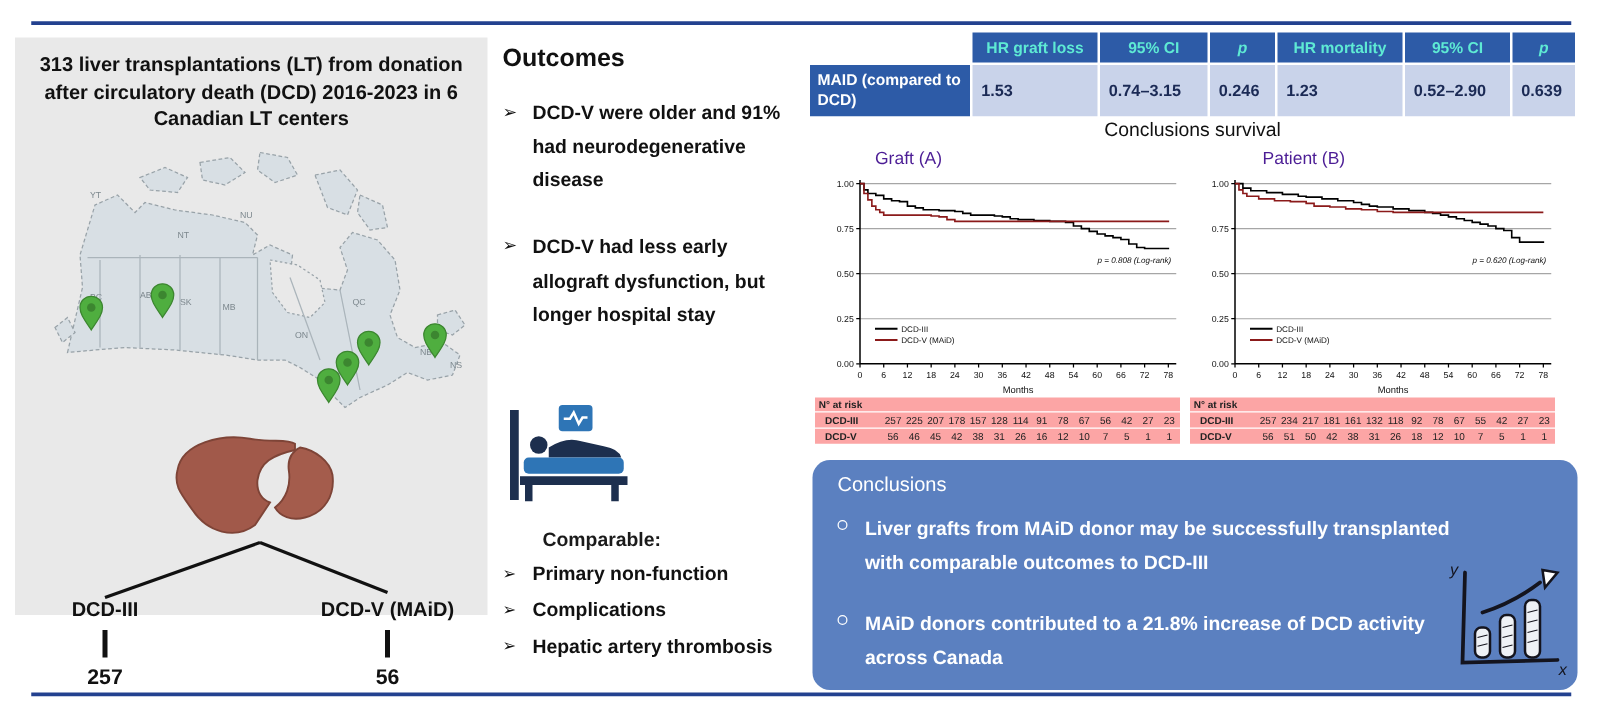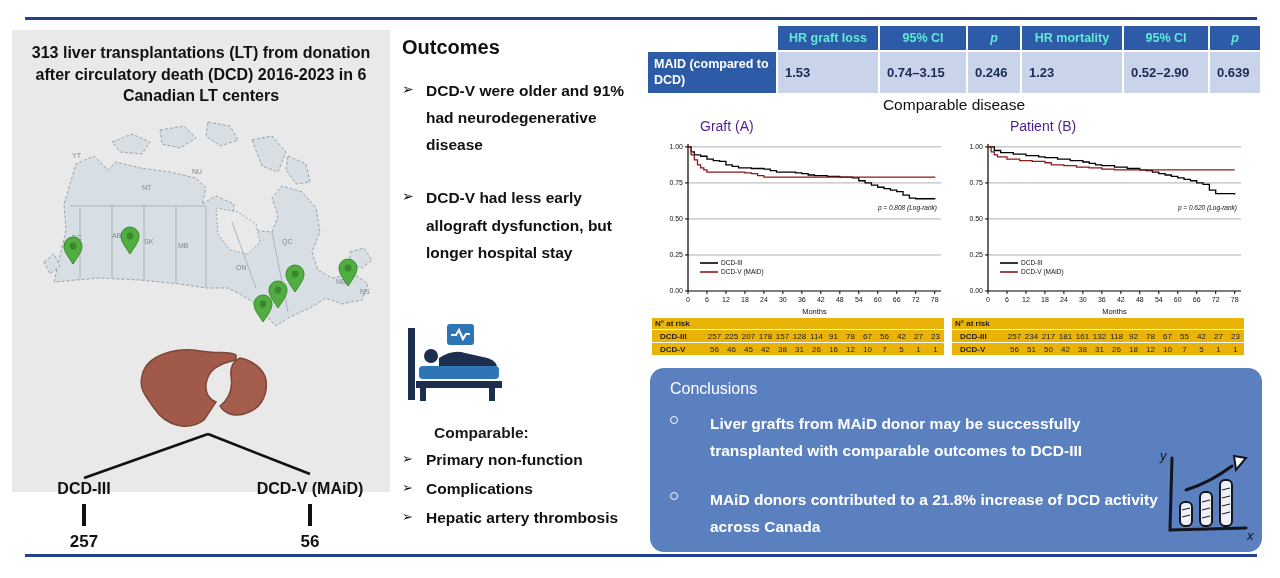--- a/index.html
+++ b/index.html
@@ -51,34 +51,34 @@
 
   
   .surv-title{position:absolute;left:648px;top:96px;width:612px;text-align:center;
               font-size:15.5px;color:#111;}
   .plot-title{position:absolute;font-size:14px;color:#4c1d95;}
   .plot-title.a{left:700px;top:118px;}
   .plot-title.b{left:1010px;top:118px;}
   .kmplot{position:absolute;top:136px;width:295px;height:185px;}
   .kmplot.a{left:652px;}
   .kmplot.b{left:952px;}
-  .atrisk{position:absolute;top:318px;width:292px;background:#eab308;font-size:8px;color:#222;}
+  .atrisk{position:absolute;top:318px;width:292px;background:#fca5a5;font-size:8px;color:#222;}
   .atrisk.a{left:652px;}
   .atrisk.b{left:952px;}
   .atrisk .ah{font-weight:bold;padding:1px 3px;font-size:8px;}
   .atrisk .ar{display:flex;border-top:1px solid #fff;padding:1.5px 0;}
   .atrisk .al{flex:0 0 46px;padding-left:8px;font-weight:bold;}
   .atrisk .av{flex:1;text-align:center;}
 
   
   .conclusions{position:absolute;left:650px;top:368px;width:612px;height:184px;
                background:#5b80c0;border-radius:14px;color:#fff;box-sizing:border-box;
                padding:12px 20px;}
   .conclusions h3{margin:0 0 12px;font-size:16px;font-weight:normal;}
-  .cnbullet{display:flex;gap:32px;margin-bottom:22px;width:492px;}
+  .cnbullet{display:flex;gap:14px;margin-bottom:22px;width:492px;}
   .cnbullet .ring{flex:0 0 8px;width:8px;height:8px;border:1.6px solid #fff;border-radius:50%;
                   margin-top:6px;box-sizing:border-box;background:transparent;}
   .cnbullet .tx{font-size:15.5px;font-weight:bold;line-height:1.75;}
   .doodle-wrap{position:absolute;right:6px;bottom:4px;width:100px;height:100px;}
 </style>
 </head>
 <body>
 
 <div class="rule top"></div>
 <div class="rule bottom"></div>
@@ -242,21 +242,21 @@
 
   <div class="lc">MAID (compared to DCD)</div>
   <div class="dc">1.53</div>
   <div class="dc">0.74–3.15</div>
   <div class="dc">0.246</div>
   <div class="dc">1.23</div>
   <div class="dc">0.52–2.90</div>
   <div class="dc">0.639</div>
 </div>
 
-<div class="surv-title">Comparable disease</div>
+<div class="surv-title">Conclusions survival</div>
 <div class="plot-title a">Graft (A)</div>
 <div class="plot-title b">Patient (B)</div>
 
 <div class="kmplot a"><svg width="295" height="185" viewBox="0 0 295 185">
       <line x1="36" y1="118.97058823529412" x2="289" y2="118.97058823529412" stroke="#a6a6a6" stroke-width="0.9"></line>
       <line x1="36" y1="82.94117647058823" x2="289" y2="82.94117647058823" stroke="#a6a6a6" stroke-width="0.9"></line>
       <line x1="36" y1="46.911764705882355" x2="289" y2="46.911764705882355" stroke="#a6a6a6" stroke-width="0.9"></line>
       <line x1="36" y1="10.882352941176473" x2="289" y2="10.882352941176473" stroke="#a6a6a6" stroke-width="0.9"></line>
       <line x1="36" y1="8" x2="36" y2="155" stroke="#000" stroke-width="1.2"></line>
       <line x1="36" y1="155" x2="289" y2="155" stroke="#000" stroke-width="1.2"></line>

